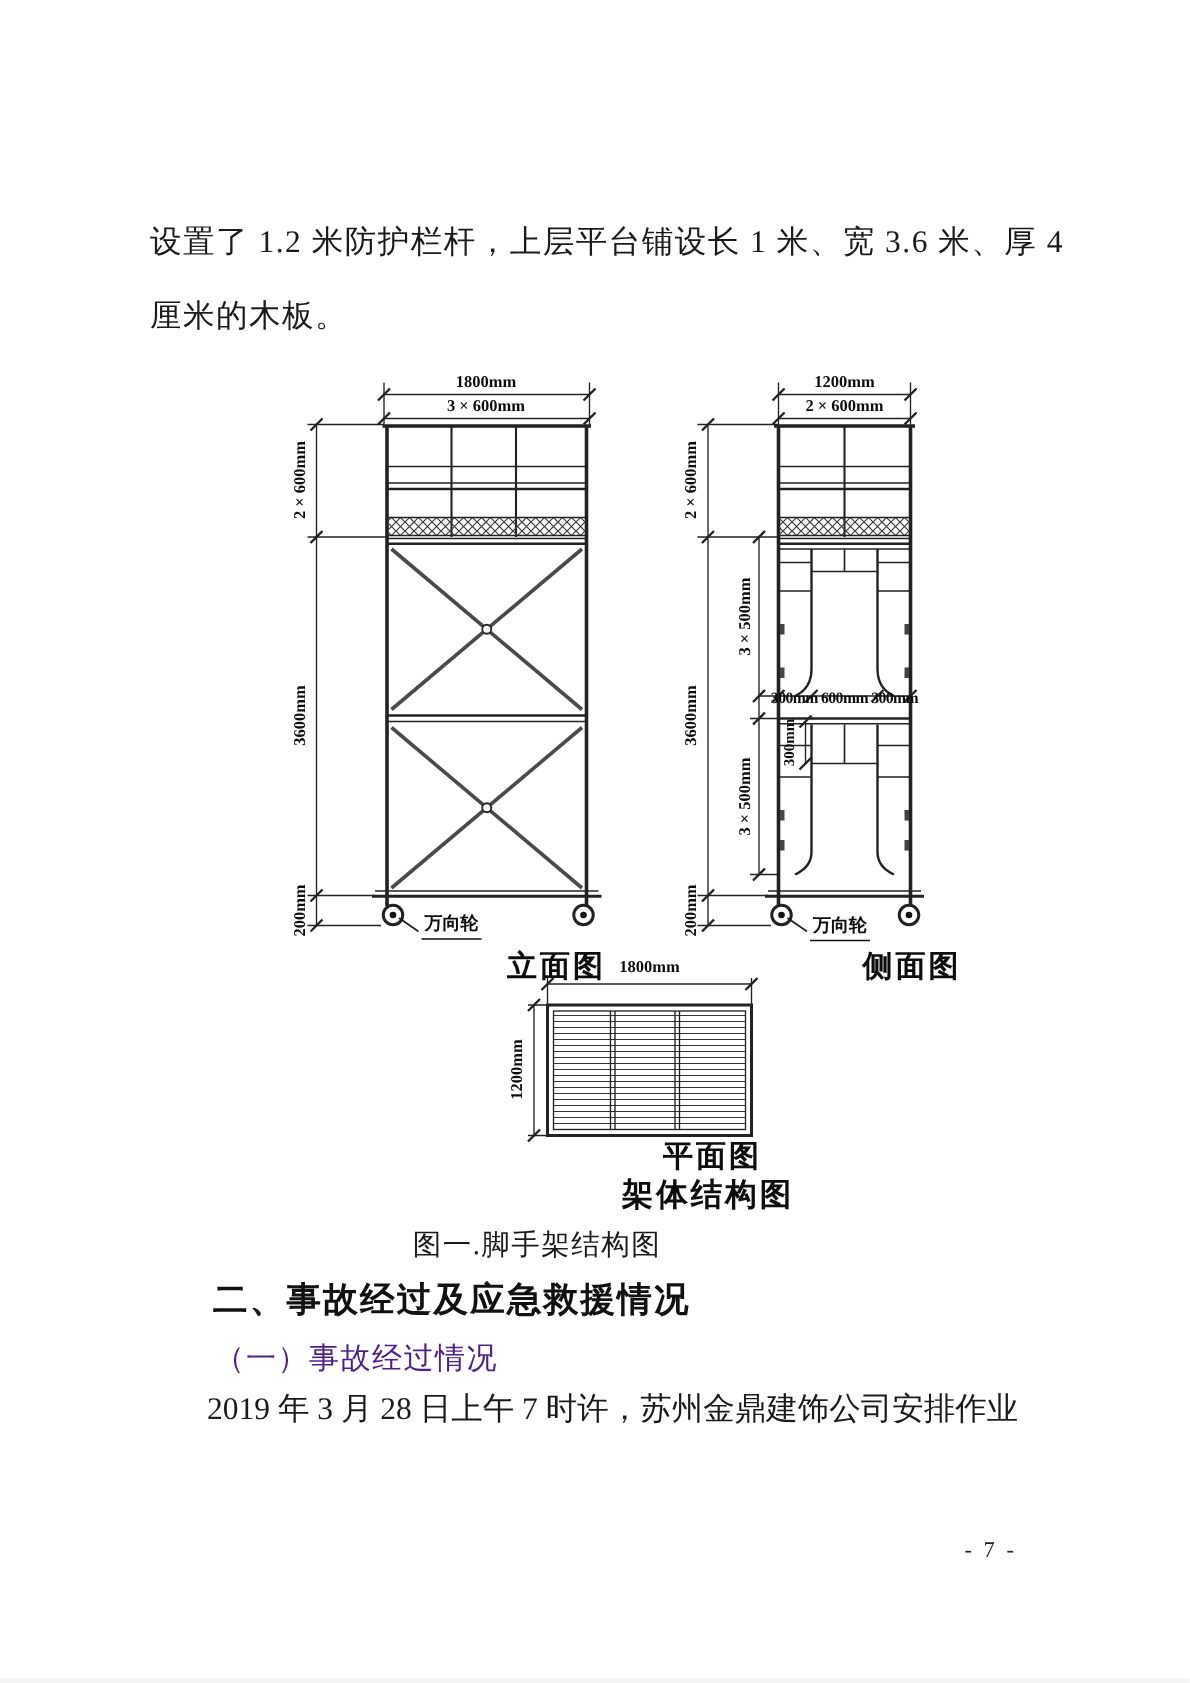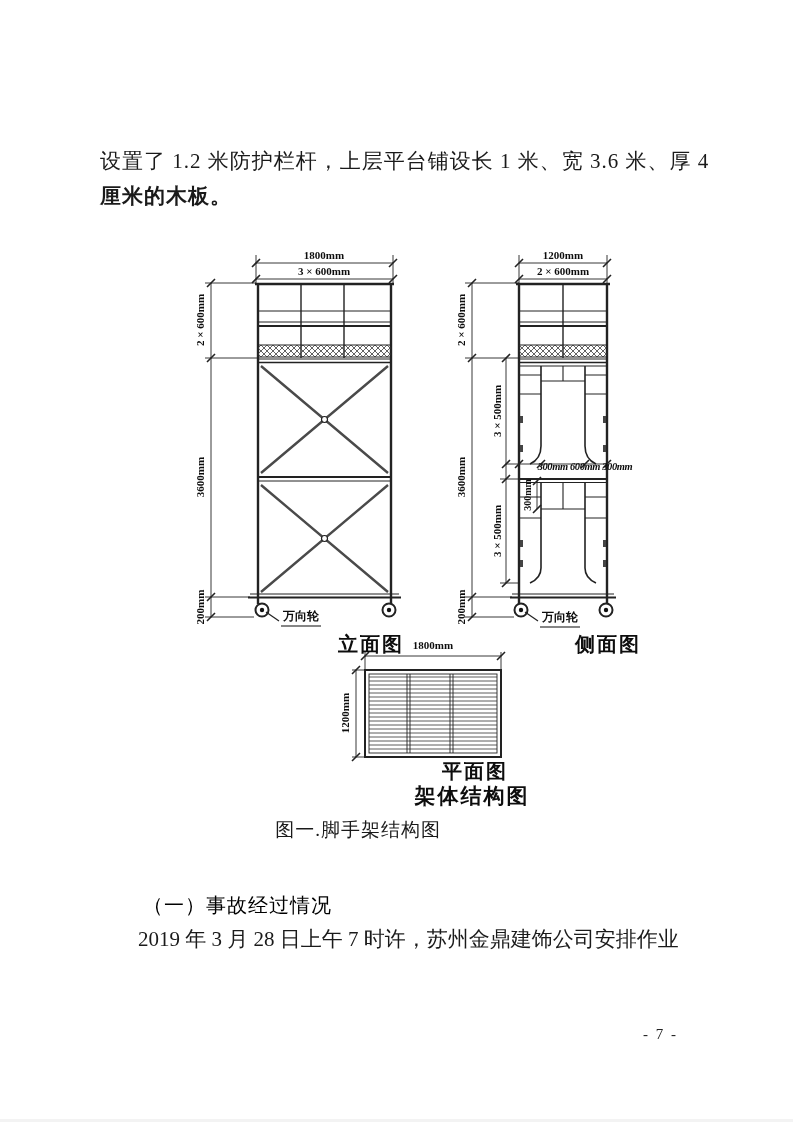--- a/index.html
+++ b/index.html
@@ -5,21 +5,21 @@
   html,body{margin:0;padding:0;background:#fff;}
   .page{
     position:relative;width:793px;height:1122px;background:#ffffff;
     font-family:"Liberation Serif","DejaVu Serif",serif;color:#141414;overflow:hidden;padding-left:11px;
   }
   .scan-edge-r{position:absolute;right:0;top:0;width:5px;height:100%;background:#ededed;}
   .scan-edge-b{position:absolute;left:0;bottom:0;width:100%;height:3px;background:#f3f3f3;}
   .txt{position:absolute;white-space:nowrap;}
   .body-line{font-size:21px;letter-spacing:1px;color:#1a1a1a;}
   .heading{font-family:"Liberation Sans","DejaVu Sans",sans-serif;font-weight:bold;font-size:23px;letter-spacing:1.5px;color:#111;}
-  .subheading{font-size:20px;letter-spacing:1px;color:#000000;text-align:right;}
+  .subheading{font-size:20px;letter-spacing:1px;color:#4c1d95;text-align:right;}
   .figcap{font-size:19px;letter-spacing:1px;transform:translateX(-50%);color:#1a1a1a;}
   .pagenum{font-size:15px;letter-spacing:2px;color:#222;}
   svg.draw{position:absolute;left:0;top:0;}
   .dim{
     position:absolute;font-family:"Liberation Serif","DejaVu Serif",serif;
     font-weight:bold;font-size:11px;color:#0d0d0d;white-space:nowrap;
     transform:translate(-50%,-50%);letter-spacing:0;
   }
   .dim.v{transform:translate(-50%,-50%) rotate(-90deg);}
   .dim.small{font-size:10px;}
@@ -33,21 +33,21 @@
     position:absolute;font-weight:bold;font-size:12px;color:#0d0d0d;white-space:nowrap;
     border-bottom:1.5px solid #0d0d0d;padding:0 2px 1px 2px;transform:translateY(-50%);
   }
 </style>
 </head>
 <body>
 
 <div class="page">
 
   <div class="txt body-line" style="left:100px;top:147px;">设置了 1.2 米防护栏杆，上层平台铺设长 1 米、宽 3.6 米、厚 4</div>
-  <div class="txt body-line" style="left:100px;top:182px;font-weight:bold;">厘米的木板。</div>
+  <div class="txt body-line" style="left:100px;top:196px;">厘米的木板。</div>
 
   <svg class="draw" width="793" height="1122" viewBox="0 0 793 1122">
     <defs>
       <pattern id="xh" width="6" height="6" patternUnits="userSpaceOnUse">
         <path d="M0 6 L6 0 M0 0 L6 6" stroke="#3a3a3a" stroke-width="0.8" fill="none"></path>
       </pattern>
     </defs>
 
     <g stroke="#222" fill="none">
 
@@ -160,31 +160,32 @@
   <span class="wheel-label" style="left:281px;top:617px;">万向轮</span>
   <span class="cap" style="left:327px;top:644px;">立面图</span>
 
   <span class="dim" style="left:563px;top:255px;">1200mm</span>
   <span class="dim" style="left:563px;top:271px;">2 × 600mm</span>
   <span class="dim v" style="left:461px;top:320px;">2 × 600mm</span>
   <span class="dim v" style="left:461px;top:477px;">3600mm</span>
   <span class="dim v" style="left:461px;top:607px;">200mm</span>
   <span class="dim v" style="left:497px;top:411px;">3 × 500mm</span>
   <span class="dim v" style="left:497px;top:531px;">3 × 500mm</span>
-  <span class="dim squeeze" style="left:585px;top:466px;font-style:italic;">300mm 600mm 300mm</span>
+  <span class="dim squeeze" style="left:563px;top:466px;">300mm 600mm 300mm</span>
   <span class="dim v small" style="left:527px;top:495px;">300mm</span>
   <span class="wheel-label" style="left:540px;top:618px;">万向轮</span>
   <span class="cap" style="left:564px;top:644px;text-align:center;">侧面图</span>
 
   <span class="dim" style="left:433px;top:645px;">1800mm</span>
   <span class="dim v" style="left:345px;top:713px;">1200mm</span>
   <span class="cap" style="left:431px;top:771px;">平面图</span>
   <span class="cap big" style="left:428px;top:796px;">架体结构图</span>
 
   <div class="txt figcap" style="left:358px;top:817px;text-align:center;">图一.脚手架结构图</div>
+  <div class="txt heading" style="left:142px;top:851px;">二、事故经过及应急救援情况</div>
   <div class="txt subheading" style="left:143px;top:892px;">（一）事故经过情况</div>
   <div class="txt body-line" style="left:138px;top:925px;letter-spacing:0;">2019 年 3 月 28 日上午 7 时许，苏州金鼎建饰公司安排作业</div>
 
   <div class="txt pagenum" style="left:643px;top:1026px;">- 7 -</div>
 
   <div class="scan-edge-r"></div>
   <div class="scan-edge-b"></div>
 </div>
 
 </body></html>

